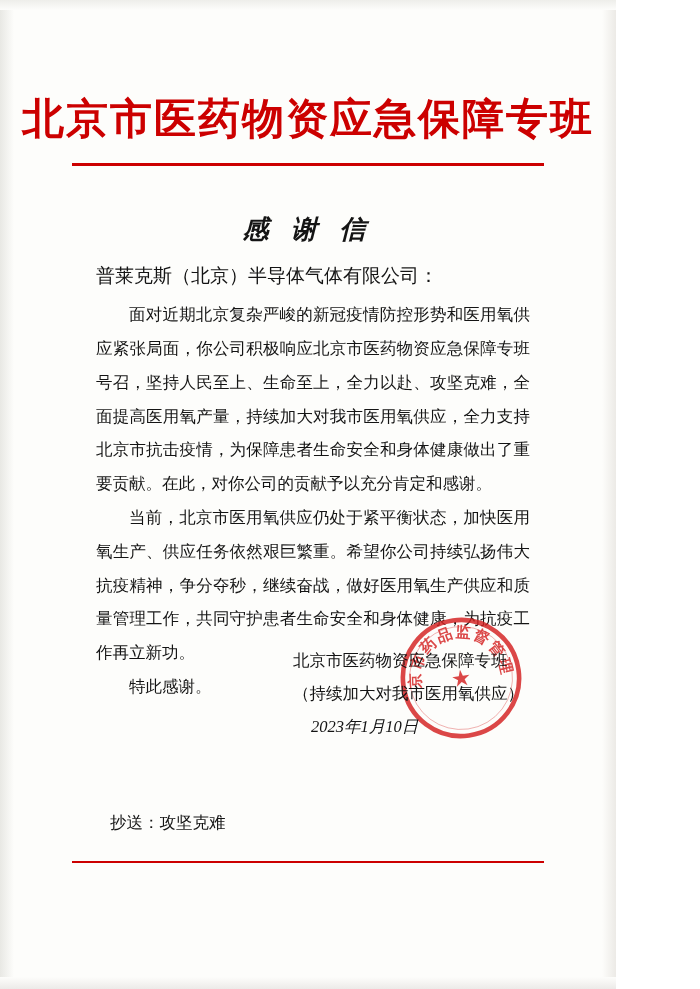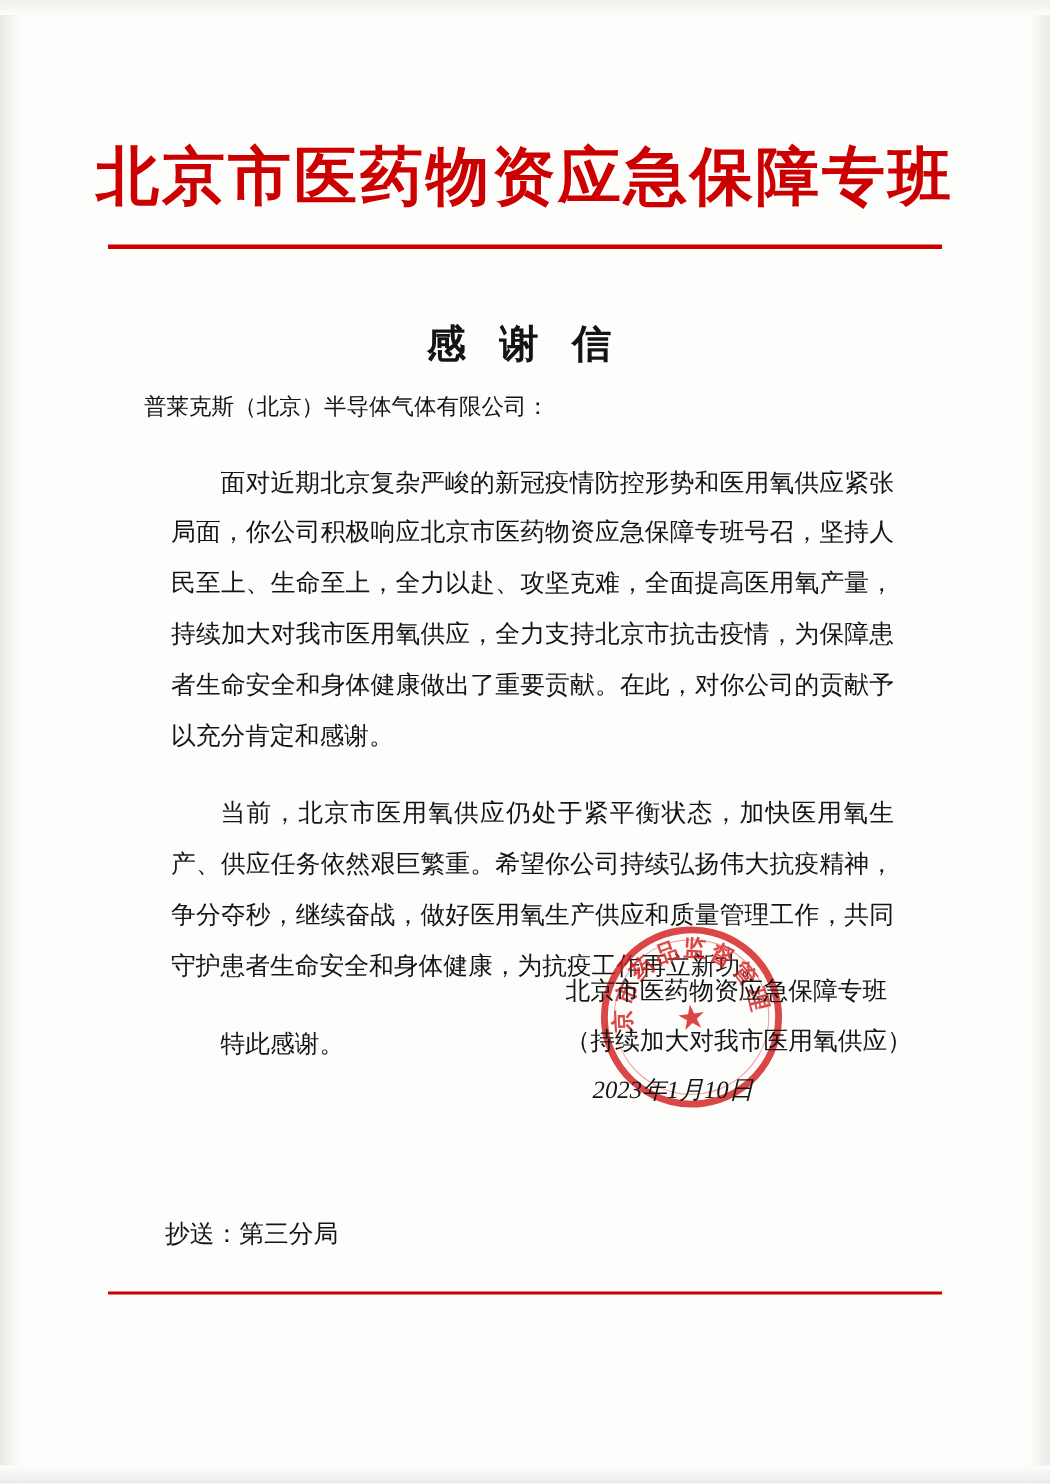--- a/index.html
+++ b/index.html
@@ -11,21 +11,21 @@
     width: 700px;
     height: 989px;
     font-family: "Liberation Serif", "DejaVu Serif", serif;
     color: #1a1a1a;
     position: relative;
     overflow: hidden;
   }
   .page {
     position: absolute;
     left: 0; top: 0;
-    width: 700px;
+    width: 616px;
     height: 989px;
     background: #fdfdfb;
   }
   
   .paper-edge-left {
     position: absolute;
     left: 0; top: 0; bottom: 0;
     width: 14px;
     background: linear-gradient(to right, #e8e8e4, #fdfdfb);
   }
@@ -85,39 +85,40 @@
   .doc-title {
     position: absolute;
     left: 0;
     right: 0;
     top: 212px;
     text-align: center;
     font-size: 26px;
     font-weight: bold;
     letter-spacing: 8px;
     color: #141414;
+    font-style: italic;
   }
 
   .body-block {
     position: absolute;
     left: 96px;
     right: 86px;
     top: 258px;
   }
   .salutation {
-    font-size: 15px;
+    font-size: 19px;
     line-height: 1.9;
     margin: 0 0 4px 0;
     color: #141414;
     font-family: Liberation Serif, serif;
   }
   .para {
     font-size: 16.5px;
     line-height: 2.05;
-    margin: 18px;
+    margin: 0;
     text-align: justify;
     text-justify: inter-ideograph;
     text-indent: 2em;
     color: #141414;
   }
 
   .signature {
     position: absolute;
     right: 92px;
     top: 644px;
@@ -183,16 +184,16 @@
       <text x="100" y="112" text-anchor="middle" font-size="34" fill="#d42020" font-family="'DejaVu Sans', sans-serif">★</text>
     </g>
   </svg>
 
   <div class="signature">
     <div>北京市医药物资应急保障专班</div>
     <div>（持续加大对我市医用氧供应）</div>
     <div class="sig-date">2023年1月10日</div>
   </div>
 
-  <div class="cc-line">抄送：第三分局</div>
+  <div class="cc-line">抄送：攻坚克难</div>
 
   <div class="rule-bottom"></div>
 </div>
 
 </body></html>

